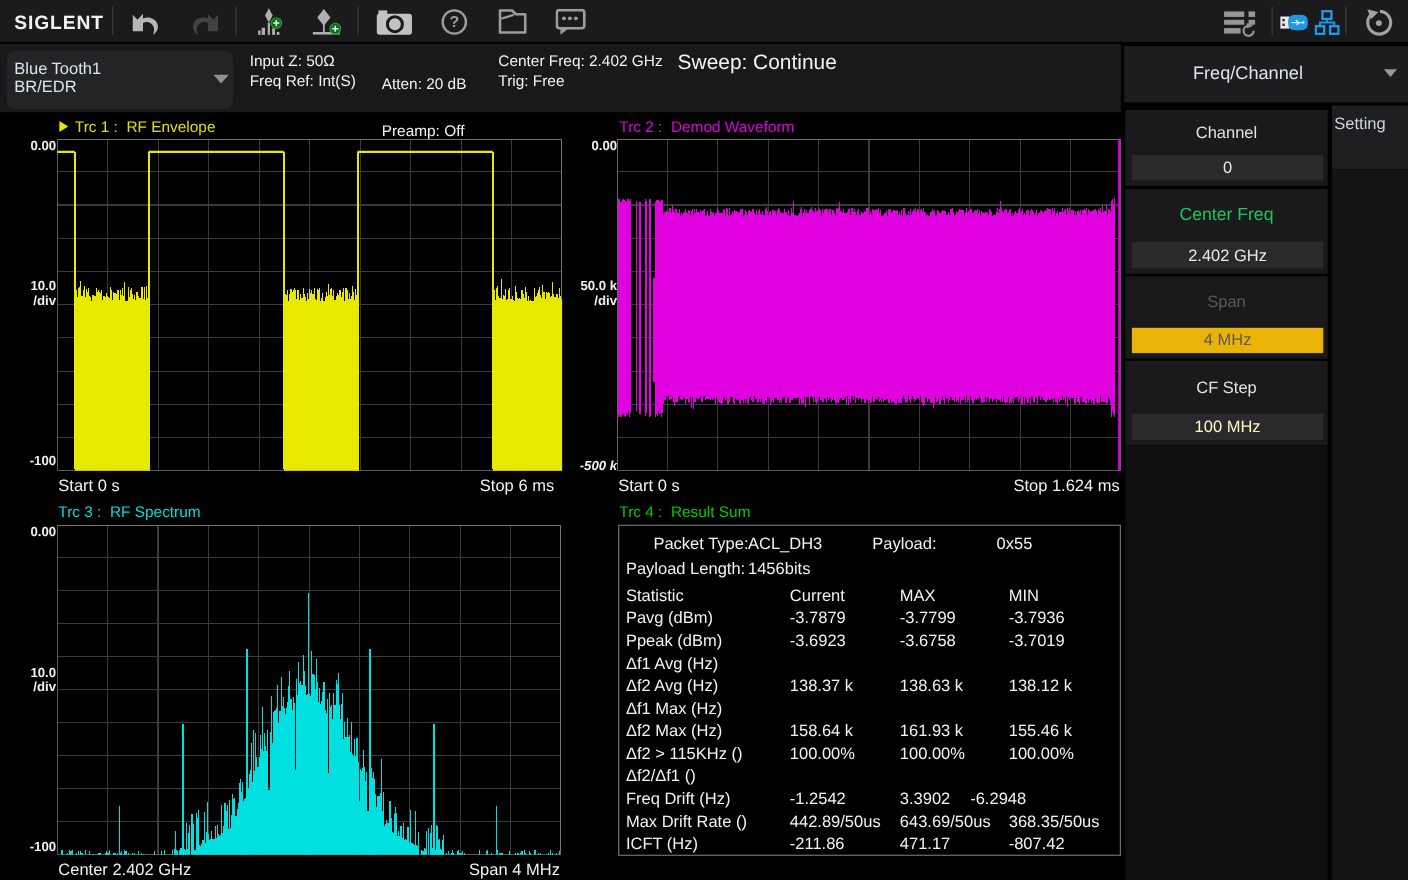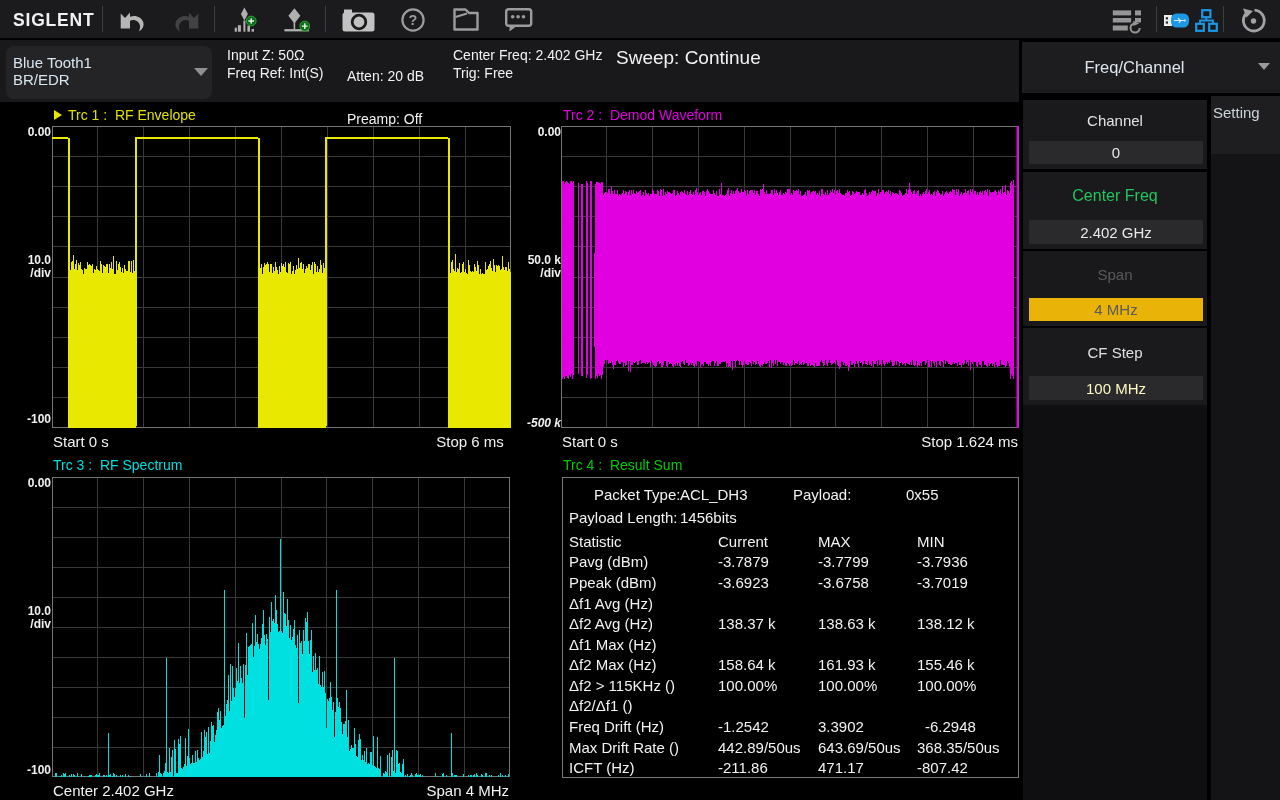--- a/index.html
+++ b/index.html
@@ -216,21 +216,21 @@
 <div class="cell" style="left:818px;top:656.0px;">161.93 k</div>
 <div class="cell" style="left:917px;top:656.0px;">155.46 k</div>
 <div class="cell" style="left:569px;top:676.5px;">Δf2 &gt; 115KHz ()</div>
 <div class="cell" style="left:718px;top:676.5px;">100.00%</div>
 <div class="cell" style="left:818px;top:676.5px;">100.00%</div>
 <div class="cell" style="left:917px;top:676.5px;">100.00%</div>
 <div class="cell" style="left:569px;top:697.0px;">Δf2/Δf1 ()</div>
 <div class="cell" style="left:569px;top:717.5px;">Freq Drift (Hz)</div>
 <div class="cell" style="left:718px;top:717.5px;">-1.2542</div>
 <div class="cell" style="left:818px;top:717.5px;">3.3902</div>
-<div class="cell" style="left:925px;top:717.5px;">-6.2948</div>
+<div class="cell" style="left:882px;top:717.5px;">-6.2948</div>
 <div class="cell" style="left:569px;top:738.5px;">Max Drift Rate ()</div>
 <div class="cell" style="left:718px;top:738.5px;">442.89/50us</div>
 <div class="cell" style="left:818px;top:738.5px;">643.69/50us</div>
 <div class="cell" style="left:917px;top:738.5px;">368.35/50us</div>
 <div class="cell" style="left:569px;top:759.0px;">ICFT (Hz)</div>
 <div class="cell" style="left:718px;top:759.0px;">-211.86</div>
 <div class="cell" style="left:818px;top:759.0px;">471.17</div>
 <div class="cell" style="left:917px;top:759.0px;">-807.42</div>
 
 </body></html>

